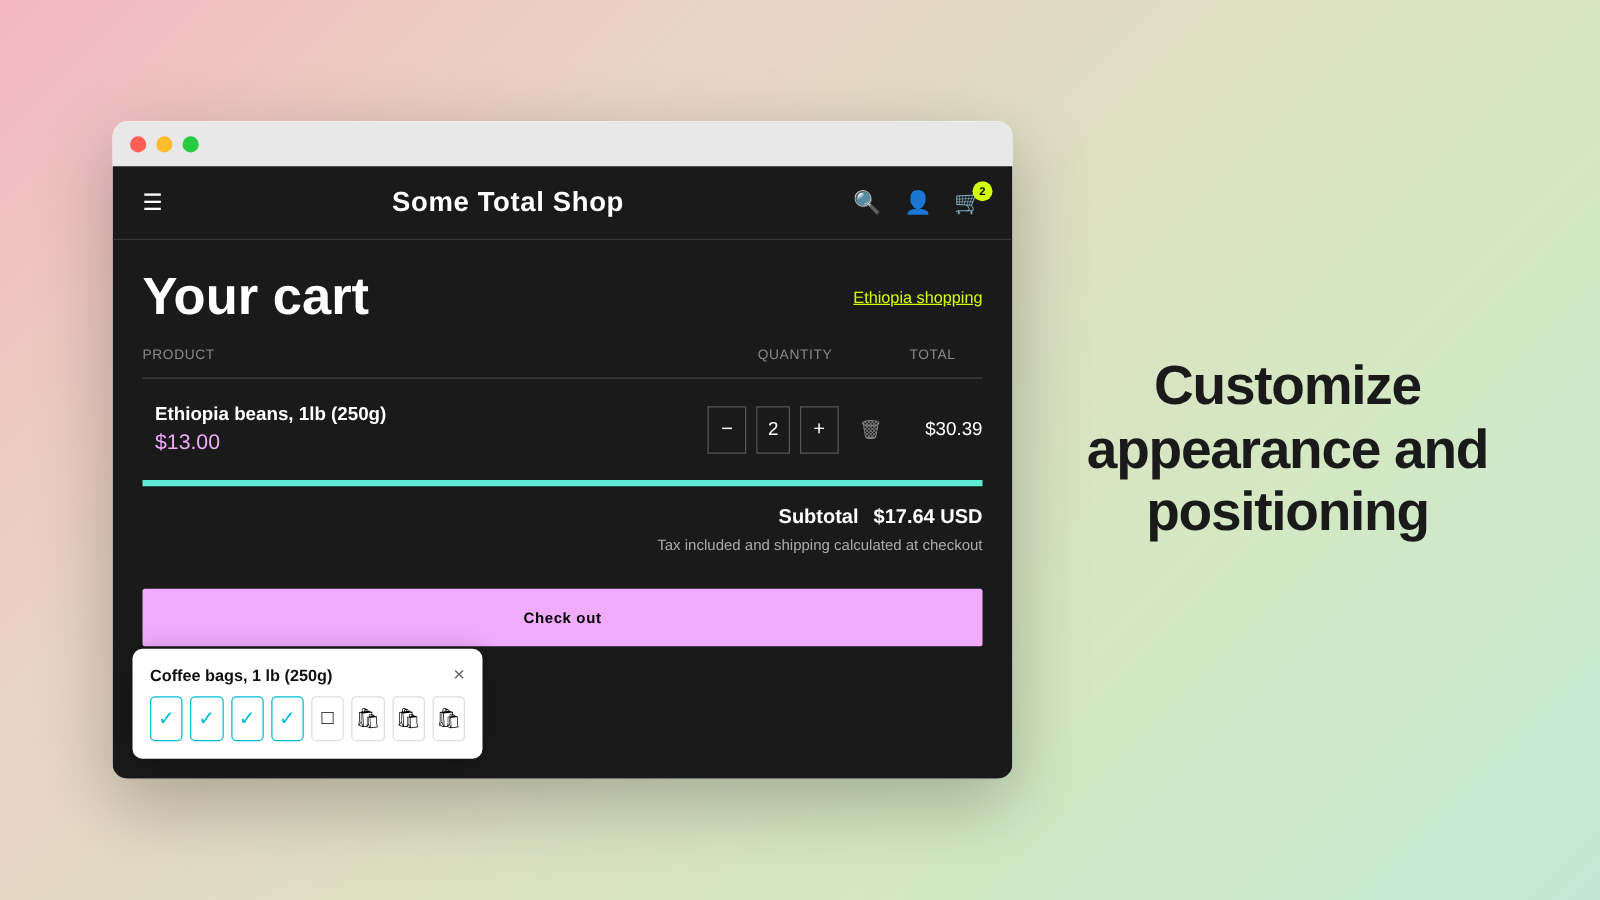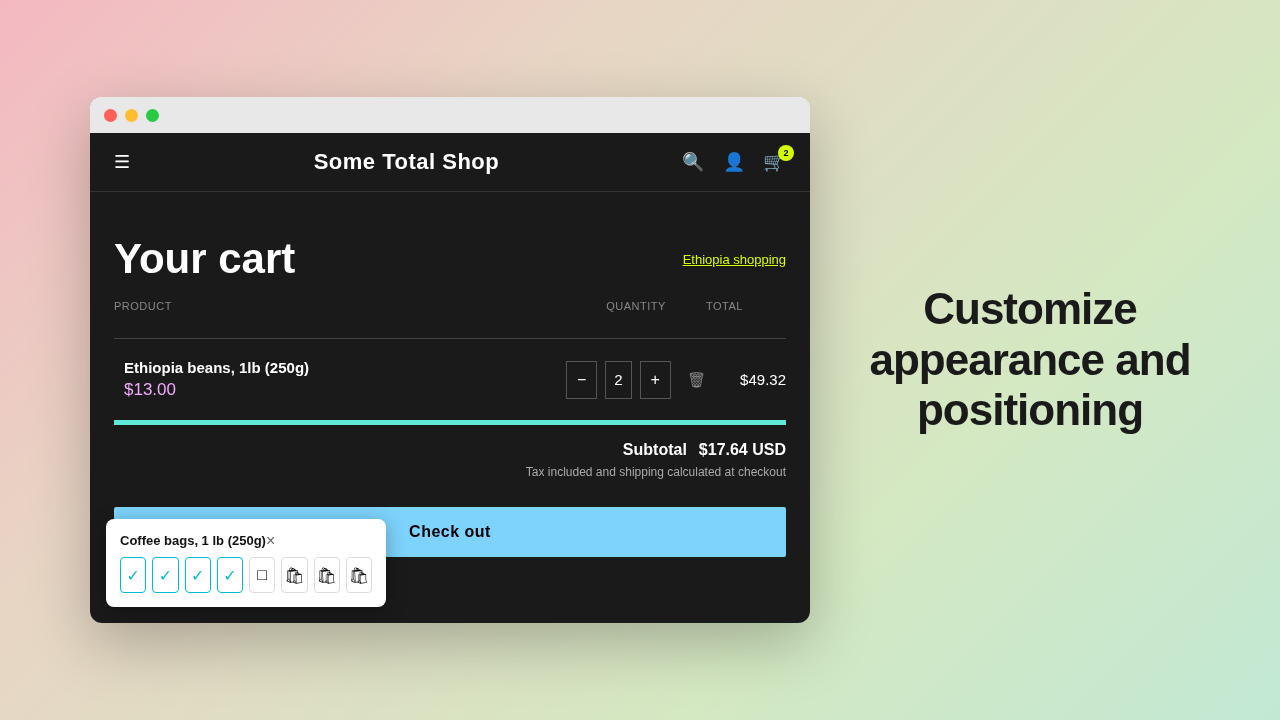--- a/index.html
+++ b/index.html
@@ -127,21 +127,20 @@
     
     .cart-area {
       padding: 24px 24px 20px;
     }
 
     .cart-header-row {
       display: flex;
       align-items: flex-start;
       justify-content: space-between;
       margin-bottom: 20px;
-      margin-top: 22px;
     }
 
     .cart-title {
       font-size: 42px;
       font-weight: 800;
       color: #fff;
       line-height: 1;
     }
 
     .continue-shopping {
@@ -149,31 +148,31 @@
       font-size: 13px;
       text-decoration: underline;
       cursor: pointer;
       margin-top: 14px;
     }
 
     
     .table-header {
       display: flex;
       justify-content: space-between;
-      padding-bottom: 26px;
+      padding-bottom: 12px;
       border-bottom: 1px solid #444;
       color: #888;
       font-size: 11px;
       text-transform: uppercase;
       letter-spacing: 0.5px;
     }
 
     .col-product { flex: 1; }
     .col-quantity { width: 140px; text-align: center; }
-    .col-total { width: 80px; text-align: left; }
+    .col-total { width: 80px; text-align: center; }
 
     
     .product-row {
       display: flex;
       align-items: center;
       padding: 20px 0;
       border-bottom: 5px solid #5eead4;
     }
 
     .product-info {
@@ -265,25 +264,25 @@
     .tax-note {
       text-align: right;
       color: #aaa;
       font-size: 12px;
       margin-bottom: 28px;
     }
 
     
     .checkout-btn {
       width: 100%;
-      background: #7dd3fc;
+      background: #f0abfc;
       color: #000;
       border: none;
       padding: 16px;
-      font-size: 16px;
+      font-size: 12px;
       font-weight: 700;
       cursor: pointer;
       border-radius: 2px;
       letter-spacing: 0.5px;
     }
 
     
     .popup-card {
       position: absolute;
       bottom: 16px;
@@ -291,20 +290,21 @@
       background: #fff;
       border-radius: 8px;
       padding: 14px;
       width: 280px;
       box-shadow: 0 4px 20px rgba(0,0,0,0.3);
       z-index: 10;
     }
 
     .popup-header {
       display: flex;
+      justify-content: space-between;
       align-items: flex-start;
       margin-bottom: 8px;
     }
 
     .popup-title {
       font-size: 13px;
       font-weight: 700;
       color: #111;
     }
 
@@ -395,21 +395,21 @@
         <div class="product-info">
           <div class="product-name">Ethiopia beans, 1lb (250g)</div>
           <div class="product-price">$13.00</div>
         </div>
         <div class="quantity-control">
           <button class="qty-btn">−</button>
           <div class="qty-value">2</div>
           <button class="qty-btn">+</button>
           <span class="delete-btn">🗑</span>
         </div>
-        <div class="col-total-val">$49.32</div>
+        <div class="col-total-val">$30.39</div>
       </div>
 
       
       <div class="subtotal-row">
         <div class="subtotal-label">Subtotal</div>
         <div class="subtotal-value">$17.64 USD</div>
       </div>
       <div class="tax-note">Tax included and shipping calculated at checkout</div>
 
       

